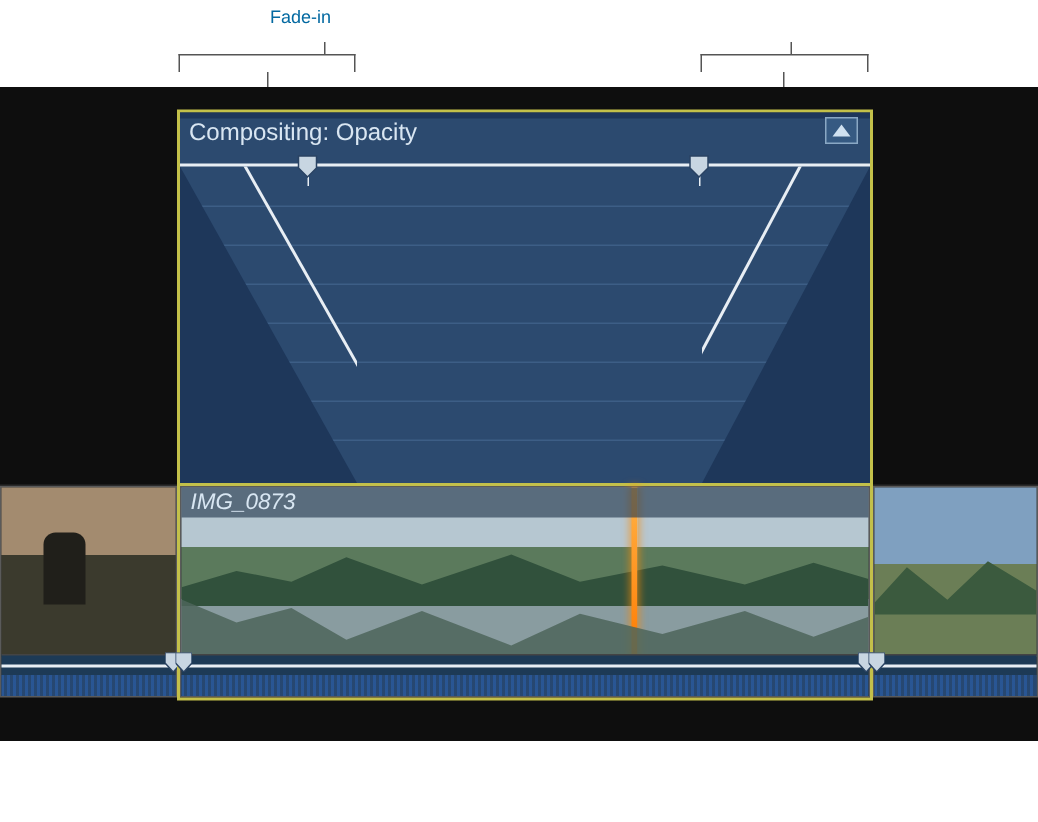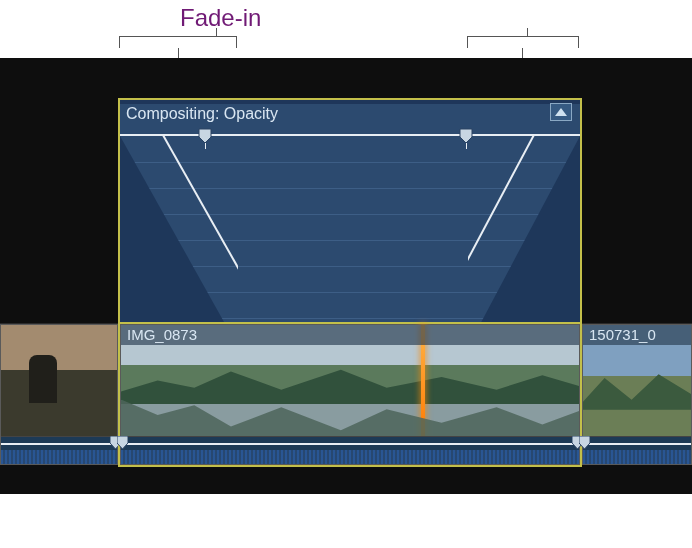--- a/index.html
+++ b/index.html
@@ -13,22 +13,22 @@
   }
   .callout-row {
     position: absolute;
     top: 4px;
     left: 0;
     width: 692px;
     height: 58px;
   }
   .callout {
     position: absolute;
-    font-size: 24px;
-    color: #701a75;
+    font-size: 12px;
+    color: #0369a1;
   }
   .callout-fadein { left: 180px; top: 0; }
   .callout-fadeout { left: 489px; top: 0; }
   .bracket {
     position: absolute;
     border: 1px solid #555;
     border-bottom: none;
     height: 12px;
   }
   .bracket-left { left: 119px; width: 118px; top: 32px; }
@@ -70,21 +70,20 @@
 
   
   .anim-panel {
     position: absolute;
     top: 75px;
     left: 120px;
     width: 460px;
     height: 247px;
     background: #2c4a6f;
     outline: 2px solid #c3c04a;
-    margin-top: 25px;
   }
   .anim-header {
     position: relative;
     height: 28px;
     display: flex;
     align-items: center;
     padding: 0 6px;
   }
   .anim-title {
     color: #d9e6f2;
@@ -190,20 +189,21 @@
   }
   .clip-title {
     position: absolute;
     top: 0; left: 0;
     width: 100%;
     height: 20px;
     background: rgba(40,60,80,0.65);
     color: #d8e6f2;
     font-size: 15px;
     padding: 1px 6px;
+    font-style: italic;
   }
   .clip-thumb {
     position: absolute;
     top: 0px; left: 0;
     width: 100%;
     height: 113px;
   }
   .clip-audio {
     position:absolute;
     left:0; bottom:0; width:100%; height:28px;
@@ -337,21 +337,20 @@
     <span class="vol-handle vol-right">
        <svg width="11" height="13" viewBox="0 0 11 13">
           <path d="M0 0 H11 V7 L5.5 13 L0 7 Z" fill="#c8d6e2" stroke="#2a4363"></path>
         </svg>
     </span>
   </div>
 </div>
 
 <div class="clip clip-right-adj">
   <div class="clip-thumb thumb-right"></div>
-  <div class="clip-title">150731_0</div>
   <div class="clip-audio">
     <div class="audio-line"></div>
     <div class="audio-wave"></div>
     <span class="vol-handle vol-left">
        <svg width="11" height="13" viewBox="0 0 11 13">
           <path d="M0 0 H11 V7 L5.5 13 L0 7 Z" fill="#c8d6e2" stroke="#2a4363"></path>
         </svg>
     </span>
   </div>
 </div>

